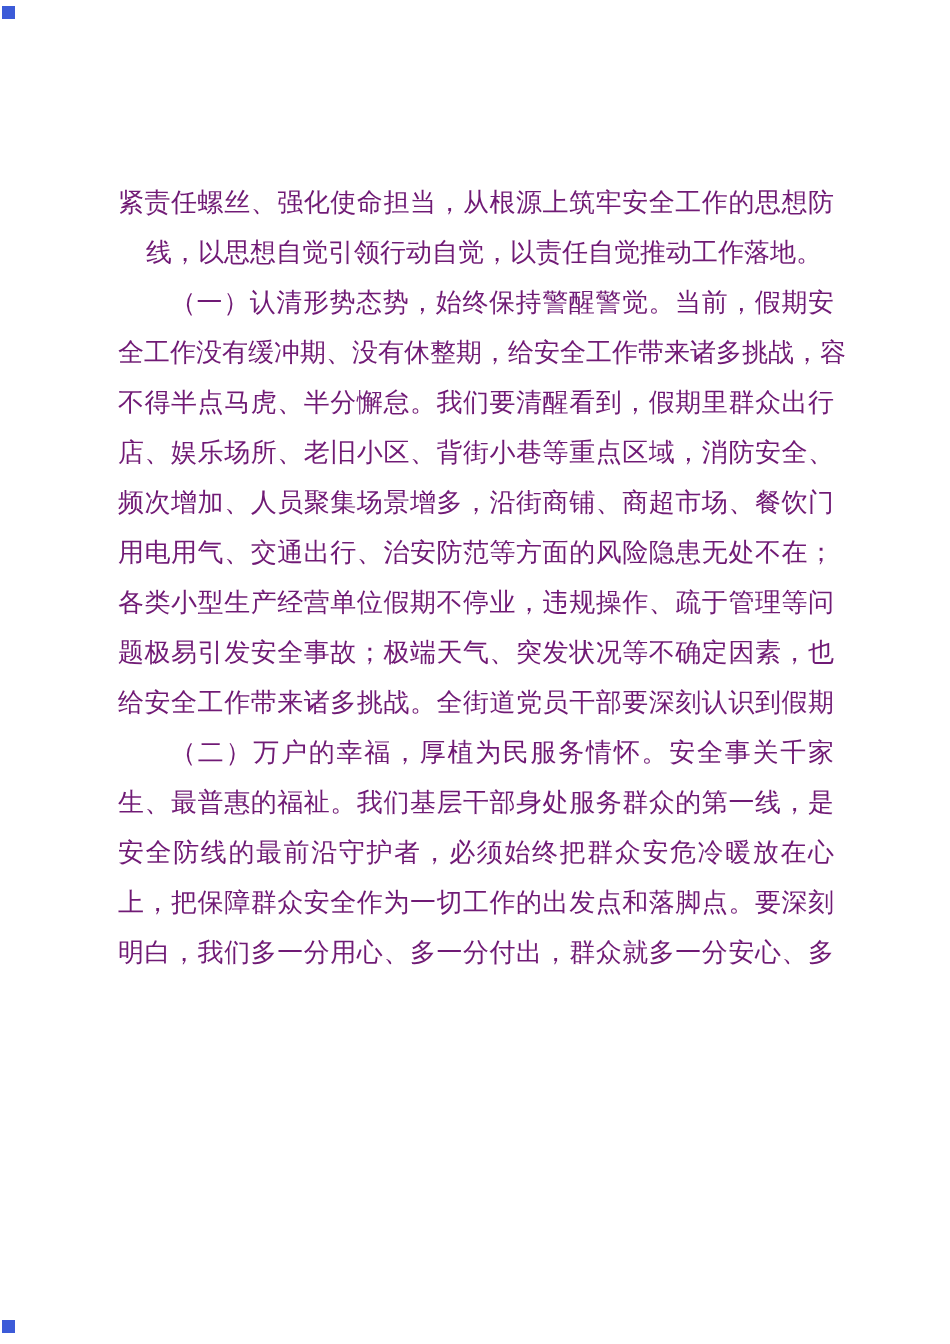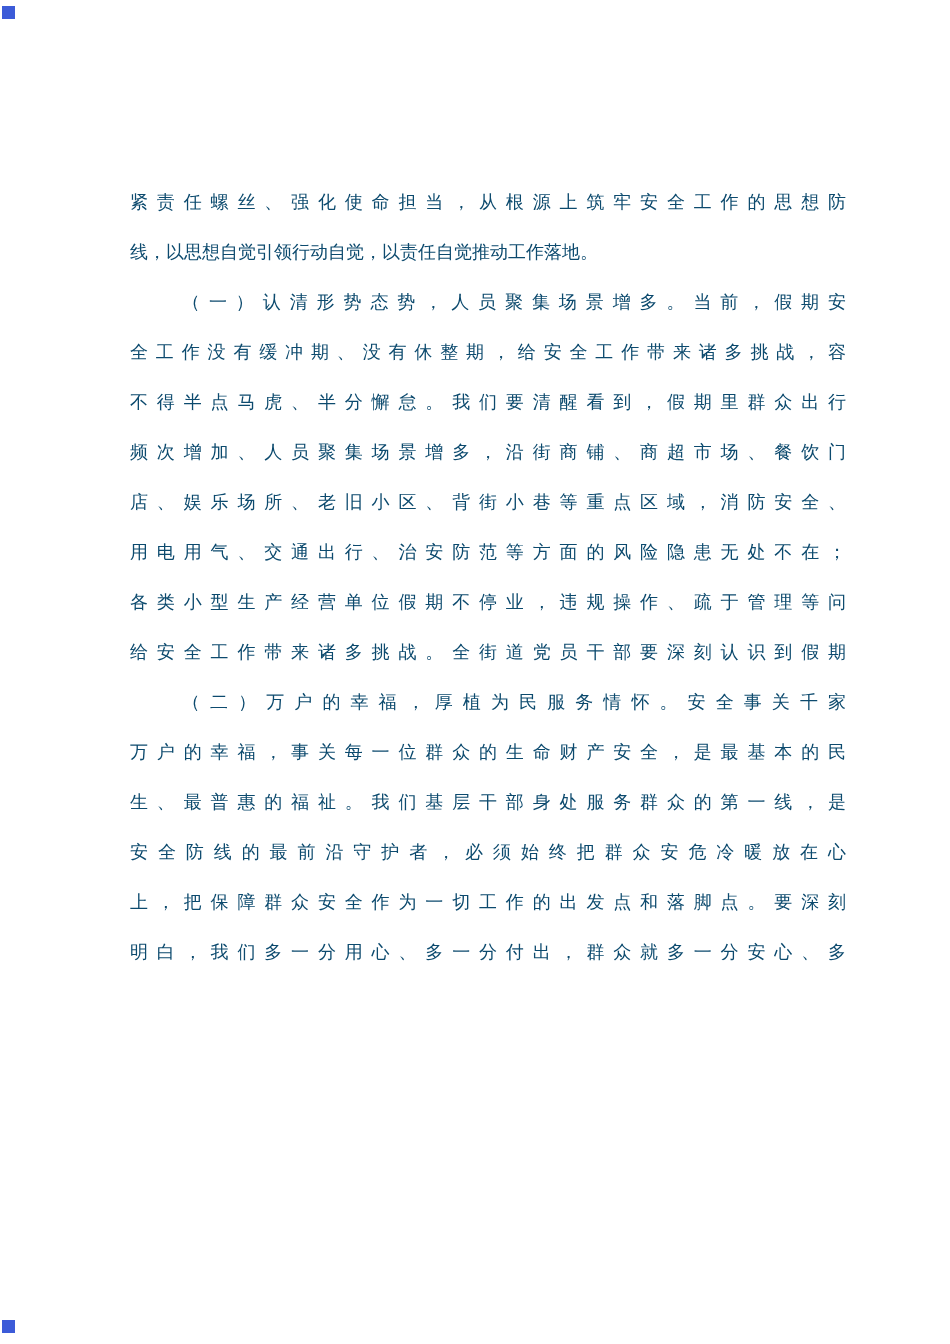--- a/index.html
+++ b/index.html
@@ -18,64 +18,65 @@
   .corner-marker {
     position: absolute;
     width: 13px;
     height: 13px;
     left: 2px;
   }
   .corner-marker.top { top: 6px; }
   .corner-marker.bottom { top: 1320px; }
   .text-block {
     position: absolute;
-    left: 130px;
+    left: 118px;
     top: 177px;
     width: 716px;
-    color: #0c4a6e;
-    font-size: 18px;
+    color: #701a75;
+    font-size: 26px;
     line-height: 50px;
     letter-spacing: 0;
   }
   .line {
     width: 716px;
     text-align: justify;
     text-align-last: justify;
     text-justify: inter-character;
     white-space: nowrap;
     overflow: visible;
     box-sizing: border-box;
   }
   .line.indent {
     padding-left: 52px;
     width: 716px;
   }
   .line.para-end {
     text-align-last: left;
+    margin-left: 28px;
   }
 </style>
 </head>
 <body>
 
 <div class="page">
   <div class="corner-marker top" style="background-color: rgb(60, 91, 216);"></div>
 
   <div class="text-block" id="lines-container">
       <div class="line">紧责任螺丝、强化使命担当，从根源上筑牢安全工作的思想防</div>
       <div class="line para-end">线，以思想自觉引领行动自觉，以责任自觉推动工作落地。</div>
-      <div class="line indent">（一）认清形势态势，人员聚集场景增多。当前，假期安</div>
+      <div class="line indent">（一）认清形势态势，始终保持警醒警觉。当前，假期安</div>
       <div class="line">全工作没有缓冲期、没有休整期，给安全工作带来诸多挑战，容</div>
       <div class="line">不得半点马虎、半分懈怠。我们要清醒看到，假期里群众出行</div>
+      <div class="line">店、娱乐场所、老旧小区、背街小巷等重点区域，消防安全、</div>
       <div class="line">频次增加、人员聚集场景增多，沿街商铺、商超市场、餐饮门</div>
-      <div class="line">店、娱乐场所、老旧小区、背街小巷等重点区域，消防安全、</div>
       <div class="line">用电用气、交通出行、治安防范等方面的风险隐患无处不在；</div>
       <div class="line">各类小型生产经营单位假期不停业，违规操作、疏于管理等问</div>
+      <div class="line">题极易引发安全事故；极端天气、突发状况等不确定因素，也</div>
       <div class="line">给安全工作带来诸多挑战。全街道党员干部要深刻认识到假期</div>
       <div class="line indent">（二）万户的幸福，厚植为民服务情怀。安全事关千家</div>
-      <div class="line">万户的幸福，事关每一位群众的生命财产安全，是最基本的民</div>
       <div class="line">生、最普惠的福祉。我们基层干部身处服务群众的第一线，是</div>
       <div class="line">安全防线的最前沿守护者，必须始终把群众安危冷暖放在心</div>
       <div class="line">上，把保障群众安全作为一切工作的出发点和落脚点。要深刻</div>
       <div class="line">明白，我们多一分用心、多一分付出，群众就多一分安心、多</div>
     </div>
 
   <div class="corner-marker bottom" style="background-color: rgb(60, 91, 216);"></div>
 </div>
 
 </body></html>

